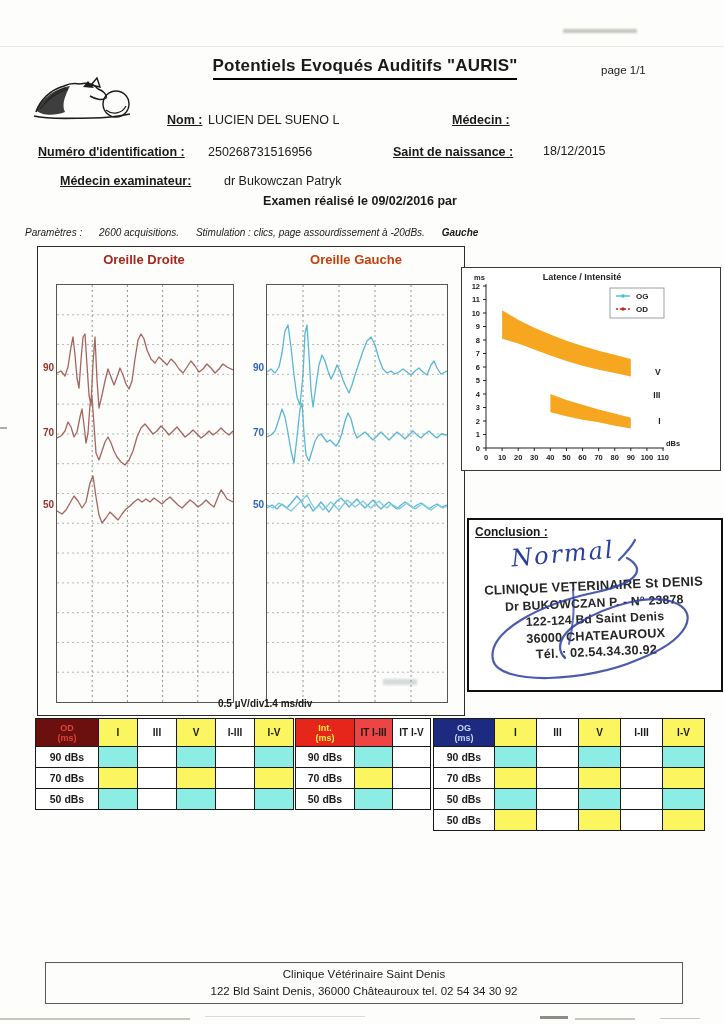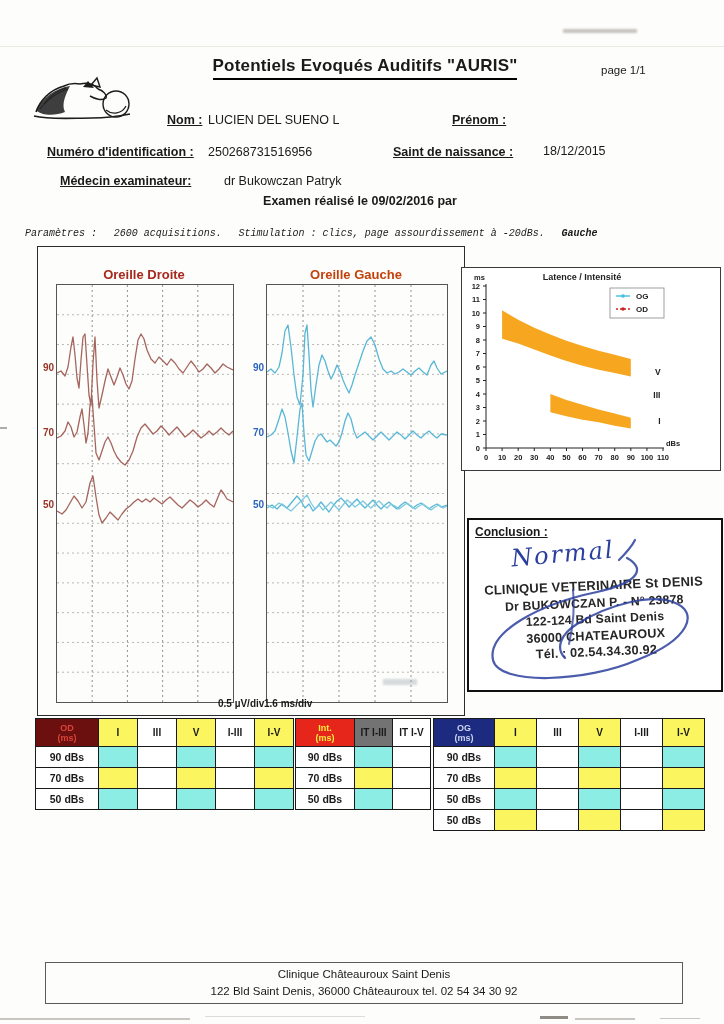--- a/index.html
+++ b/index.html
@@ -10,25 +10,25 @@
   .top-rule{left:0;top:46px;width:724px;height:1px;background:#ece9e3;}
   .smudge-top{left:563px;top:29px;width:74px;height:4px;background:#9a958d;opacity:.55;filter:blur(1px);}
   .title-wrap{left:140px;top:56px;width:450px;text-align:center;}
   .doc-title{display:inline-block;font-size:17px;font-weight:bold;border-bottom:2.5px solid #000;padding-bottom:2px;letter-spacing:.2px;}
   .page-label{left:601px;top:64px;font-size:11.5px;}
   .logo{left:30px;top:74px;}
   .lbl{font-size:12.5px;font-weight:bold;text-decoration:underline;white-space:nowrap;}
   .val{font-size:12.5px;white-space:nowrap;}
   .exam-line{left:160px;top:194px;width:400px;text-align:center;font-size:12.5px;font-weight:bold;}
   .params{left:25px;top:227px;font-size:10px;font-style:italic;white-space:nowrap;}
-  .params span{margin-right:14px;font-family:Liberation Mono, monospace;}
+  .params span{margin-right:14px;}
   .params .casque{font-weight:bold;}
   
   .waves-box{left:37px;top:246px;width:426px;height:468px;border:1.5px solid #2b2b2b;}
-  .ear-title{top:20px;font-size:13px;font-weight:bold;text-align:center;}
+  .ear-title{top:5px;font-size:13px;font-weight:bold;text-align:center;}
   .ear-od{left:18px;width:176px;color:#A6281E;}
   .ear-og{left:228px;width:180px;color:#c2410c;}
   .chart{top:37px;border:1px solid #555;background:#fdfdfb;}
   .chart-od{left:18px;width:176px;height:417px;}
   .chart-og{left:228px;width:180px;height:417px;}
   .db{width:16px;text-align:right;font-size:10px;font-weight:bold;}
   .db-od{left:0;color:#993328;}
   .db-og{left:210px;color:#2C63BE;}
   .scale{top:451px;font-size:10px;font-weight:bold;}
   .artifact-ms{left:345px;top:432px;width:34px;height:6px;background:#8d9aa0;opacity:.35;filter:blur(1px);}
@@ -84,23 +84,23 @@
       <path d="M68,15 C74,17 77,21 76,24 C72,27 65,25 60,22" fill="none" stroke="#1c1c1c" stroke-width="1.5"></path>
       <circle cx="86" cy="30" r="13" fill="none" stroke="#1c1c1c" stroke-width="1.4"></circle>
       <path d="M76,36 C82,41 92,40 96,32" fill="none" stroke="#1c1c1c" stroke-width="1.2"></path>
       <path d="M14,30 C20,22 28,16 36,14 M10,35 C18,25 28,18 38,15" fill="none" stroke="#1c1c1c" stroke-width="1"></path>
       <path d="M4,42 C20,46 42,44 62,44 C77,44 90,42 100,40" fill="none" stroke="#1c1c1c" stroke-width="1.6"></path>
     </svg>
   </div>
 
   <span class="abs lbl" style="left:167px;top:113px;">Nom :</span>
   <span class="abs val" style="left:208px;top:113px;">LUCIEN DEL SUENO L</span>
-  <span class="abs lbl" style="left:452px;top:113px;">Prénom :</span>
-
-  <span class="abs lbl" style="left:47px;top:145px;text-align:center;">Numéro d'identification :</span>
+  <span class="abs lbl" style="left:452px;top:113px;">Médecin :</span>
+
+  <span class="abs lbl" style="left:38px;top:145px;text-align:center;">Numéro d'identification :</span>
   <span class="abs val" style="left:208px;top:145px;">250268731516956</span>
   <span class="abs lbl" style="left:393px;top:145px;">Saint de naissance :</span>
   <span class="abs val" style="left:543px;top:144px;">18/12/2015</span>
 
   <span class="abs lbl" style="left:60px;top:174px;">Médecin examinateur:</span>
   <span class="abs val" style="left:224px;top:174px;">dr Bukowczan Patryk</span>
 
   <div class="abs exam-line">Examen réalisé le 09/02/2016 par</div>
 
   <div class="abs params">
@@ -162,21 +162,21 @@
 
     <span class="abs db db-od" style="top:115px;">90</span>
     <span class="abs db db-od" style="top:180px;">70</span>
     <span class="abs db db-od" style="top:252px;">50</span>
 
     <span class="abs db db-og" style="top:115px;">90</span>
     <span class="abs db db-og" style="top:180px;">70</span>
     <span class="abs db db-og" style="top:252px;">50</span>
 
     <span class="abs scale" style="left:163px;padding-left:17px;">0.5 µV/div</span>
-    <span class="abs scale" style="left:226px;">1.6 ms/div</span>
+    <span class="abs scale" style="left:226px;">1.4 ms/div</span>
 
     <div class="abs artifact-ms"></div>
   </div>
 
   <div id="lat-box" class="abs lat-box"><svg width="258" height="202" viewBox="0 0 258 202">
         <polygon points="40.09090909090909,42.30000000000001 56.18181818181818,51.75 72.27272727272728,59.849999999999994 88.36363636363636,66.6 104.45454545454545,72.675 120.54545454545455,78.075 136.63636363636363,82.8 152.72727272727272,86.85 168.8181818181818,90.9 168.8181818181818,108.45 152.72727272727272,105.075 136.63636363636363,101.7 120.54545454545455,97.65 104.45454545454545,92.925 88.36363636363636,87.525 72.27272727272728,81.45 56.18181818181818,75.375 40.09090909090909,70.65" fill="#F7A71F"></polygon>
         <polygon points="88.36363636363636,126 104.45454545454545,132.075 120.54545454545455,136.8 136.63636363636363,141.525 152.72727272727272,145.575 168.8181818181818,149.625 168.8181818181818,160.425 152.72727272727272,157.725 136.63636363636363,154.35 120.54545454545455,151.65 104.45454545454545,148.275 88.36363636363636,144.225" fill="#F7A71F"></polygon>
         <line x1="24" y1="16" x2="24" y2="180" stroke="#222" stroke-width="1"></line>
         <line x1="24" y1="180" x2="202" y2="180" stroke="#222" stroke-width="1"></line>
         <line x1="21" y1="180" x2="24" y2="180" stroke="#222" stroke-width="1"></line>
@@ -302,21 +302,21 @@
       </table>
     </div>
   <div id="table-int" class="abs t-int">
       <table class="vtable">
         <tbody>
           <tr class="hrow">
             <th class="hdr-corner" style="width: 58px; background: rgb(230, 38, 27); color: rgb(249, 237, 63);">
               <div>Int.</div>
               <div>(ms)</div>
             </th>
-            <th class="col-hdr" style="width: 37px; background: #737373; margin-left: 36px;">IT I-III</th>
+            <th class="col-hdr" style="width: 37px; background: #ef4444; margin-left: 36px;">IT I-III</th>
             <th class="col-hdr" style="width: 37px; background: rgb(255, 255, 255);">IT I-V</th>
           </tr>
           <tr>
             <td class="row-lbl">90 dBs</td>
             <td style="background: rgb(139, 237, 227);"></td>
             <td style="background: rgb(255, 255, 255);"></td>
           </tr>
           <tr>
             <td class="row-lbl">70 dBs</td>
             <td style="background: rgb(251, 245, 95);"></td>
@@ -374,21 +374,21 @@
             <td style="background: rgb(255, 255, 255);"></td>
             <td style="background: rgb(251, 245, 95);"></td>
             <td style="background: rgb(255, 255, 255);"></td>
             <td style="background: rgb(251, 245, 95);"></td>
           </tr>
         </tbody>
       </table>
     </div>
 
   <div class="abs footer-box">
-    <div style="margin-top:3px;">Clinique Châteauroux Saint Denis</div>
+    <div style="margin-top:3px;">Clinique Vétérinaire Saint Denis</div>
     <div>122 Bld Saint Denis,  36000 Châteauroux    tel. 02 54 34 30 92</div>
   </div>
 
   <div class="abs frag" style="left:0;top:1018px;width:190px;height:2px;"></div>
   <div class="abs frag" style="left:205px;top:1016px;width:160px;height:1px;opacity:.6;"></div>
   <div class="abs" style="left:540px;top:1016px;width:28px;height:3px;background:#8f8c86;"></div>
   <div class="abs frag" style="left:575px;top:1018px;width:60px;height:2px;"></div>
   <div class="abs frag" style="left:660px;top:1018px;width:40px;height:1px;"></div>
   <div class="abs" style="left:0;top:427px;width:7px;height:2px;background:#8a8a8a;opacity:.7;"></div>
 </div>

